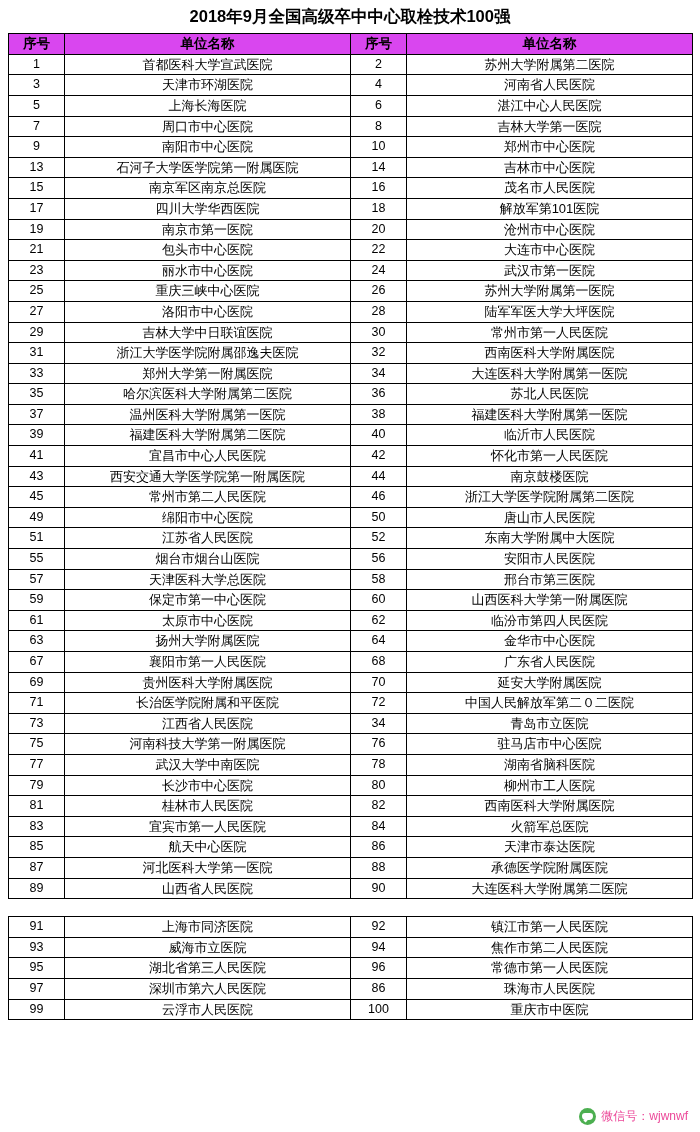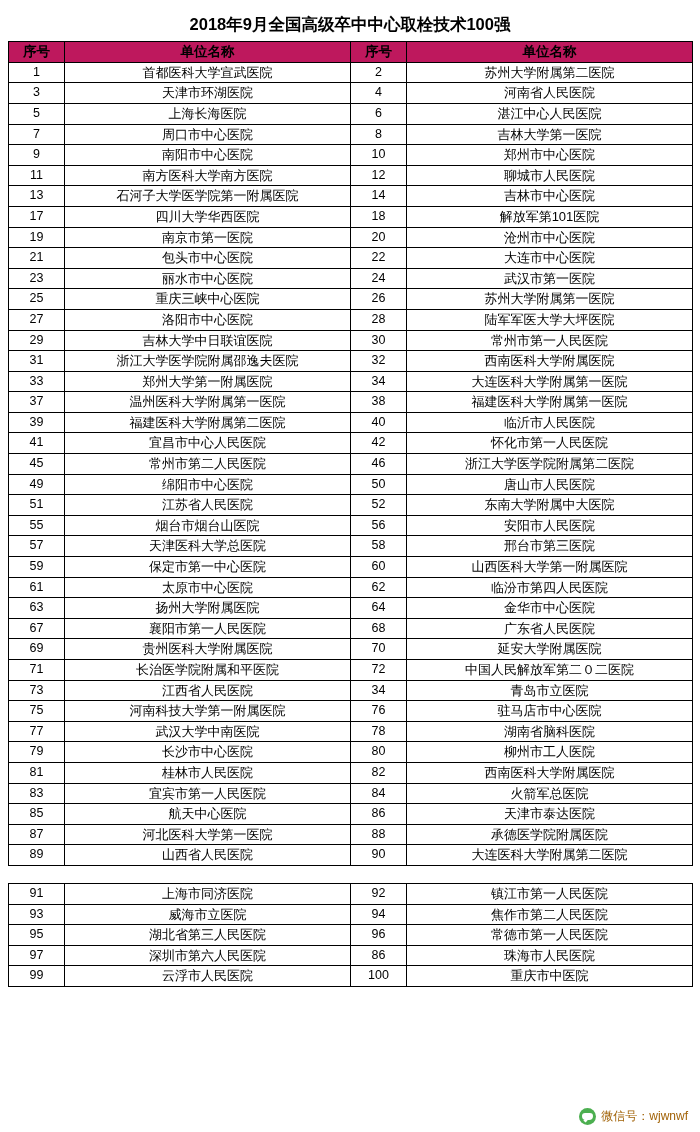--- a/index.html
+++ b/index.html
@@ -12,21 +12,21 @@
     height: 1132px;
     font-family: "Liberation Sans", sans-serif;
     position: relative;
     overflow: hidden;
   }
   .page {
     width: 700px;
     height: 1132px;
     position: relative;
     box-sizing: border-box;
-    padding: 8px 8px;
+    padding: 0 8px;
   }
   .doc-title {
     text-align: center;
     font-size: 16.5px;
     font-weight: bold;
     color: #000000;
     letter-spacing: 0px;
     padding: 7px 0 6px 0;
     line-height: 1.2;
   }
@@ -43,21 +43,21 @@
     font-size: 13px;
     color: #000000;
     text-align: center;
     height: 19.6px;
     line-height: 19.6px;
     padding: 0 2px;
     overflow: hidden;
     white-space: nowrap;
   }
   table.rank-table thead th {
-    background: #be185d;
+    background: #d946ef;
     font-weight: bold;
     font-size: 13.5px;
     height: 20px;
     line-height: 20px;
   }
   table.rank-table td.no-cell {
     font-size: 12.5px;
   }
   .gap {
     height: 17px;
@@ -100,21 +100,21 @@
     position: absolute;
     left: 4.5px;
     top: 10.5px;
     width: 3px;
     height: 3px;
     background: #ffffff;
     transform: rotate(45deg);
   }
   .wm-text {
     font-size: 12px;
-    color: #a16207;
+    color: #ec4899;
     white-space: nowrap;
   }
 </style>
 </head>
 <body>
 
 <div class="page">
 
   <div class="doc-title">2018年9月全国高级卒中中心取栓技术100强</div>
 
@@ -158,32 +158,32 @@
           <td class="no-cell">8</td>
           <td class="name-cell">吉林大学第一医院</td>
         </tr>
         <tr>
           <td class="no-cell">9</td>
           <td class="name-cell">南阳市中心医院</td>
           <td class="no-cell">10</td>
           <td class="name-cell">郑州市中心医院</td>
         </tr>
         <tr>
-          <td class="no-cell">11</td>
-          <td class="name-cell">南方医科大学南方医院</td>
-          <td class="no-cell">12</td>
-          <td class="name-cell">聊城市人民医院</td>
-        </tr>
-        <tr>
           <td class="no-cell">13</td>
           <td class="name-cell">石河子大学医学院第一附属医院</td>
           <td class="no-cell">14</td>
           <td class="name-cell">吉林市中心医院</td>
         </tr>
         <tr>
+          <td class="no-cell">15</td>
+          <td class="name-cell">南京军区南京总医院</td>
+          <td class="no-cell">16</td>
+          <td class="name-cell">茂名市人民医院</td>
+        </tr>
+        <tr>
           <td class="no-cell">17</td>
           <td class="name-cell">四川大学华西医院</td>
           <td class="no-cell">18</td>
           <td class="name-cell">解放军第101医院</td>
         </tr>
         <tr>
           <td class="no-cell">19</td>
           <td class="name-cell">南京市第一医院</td>
           <td class="no-cell">20</td>
           <td class="name-cell">沧州市中心医院</td>
@@ -224,36 +224,48 @@
           <td class="no-cell">32</td>
           <td class="name-cell">西南医科大学附属医院</td>
         </tr>
         <tr>
           <td class="no-cell">33</td>
           <td class="name-cell">郑州大学第一附属医院</td>
           <td class="no-cell">34</td>
           <td class="name-cell">大连医科大学附属第一医院</td>
         </tr>
         <tr>
+          <td class="no-cell">35</td>
+          <td class="name-cell">哈尔滨医科大学附属第二医院</td>
+          <td class="no-cell">36</td>
+          <td class="name-cell">苏北人民医院</td>
+        </tr>
+        <tr>
           <td class="no-cell">37</td>
           <td class="name-cell">温州医科大学附属第一医院</td>
           <td class="no-cell">38</td>
           <td class="name-cell">福建医科大学附属第一医院</td>
         </tr>
         <tr>
           <td class="no-cell">39</td>
           <td class="name-cell">福建医科大学附属第二医院</td>
           <td class="no-cell">40</td>
           <td class="name-cell">临沂市人民医院</td>
         </tr>
         <tr>
           <td class="no-cell">41</td>
           <td class="name-cell">宜昌市中心人民医院</td>
           <td class="no-cell">42</td>
           <td class="name-cell">怀化市第一人民医院</td>
+        </tr>
+        <tr>
+          <td class="no-cell">43</td>
+          <td class="name-cell">西安交通大学医学院第一附属医院</td>
+          <td class="no-cell">44</td>
+          <td class="name-cell">南京鼓楼医院</td>
         </tr>
         <tr>
           <td class="no-cell">45</td>
           <td class="name-cell">常州市第二人民医院</td>
           <td class="no-cell">46</td>
           <td class="name-cell">浙江大学医学院附属第二医院</td>
         </tr>
         <tr>
           <td class="no-cell">49</td>
           <td class="name-cell">绵阳市中心医院</td>

